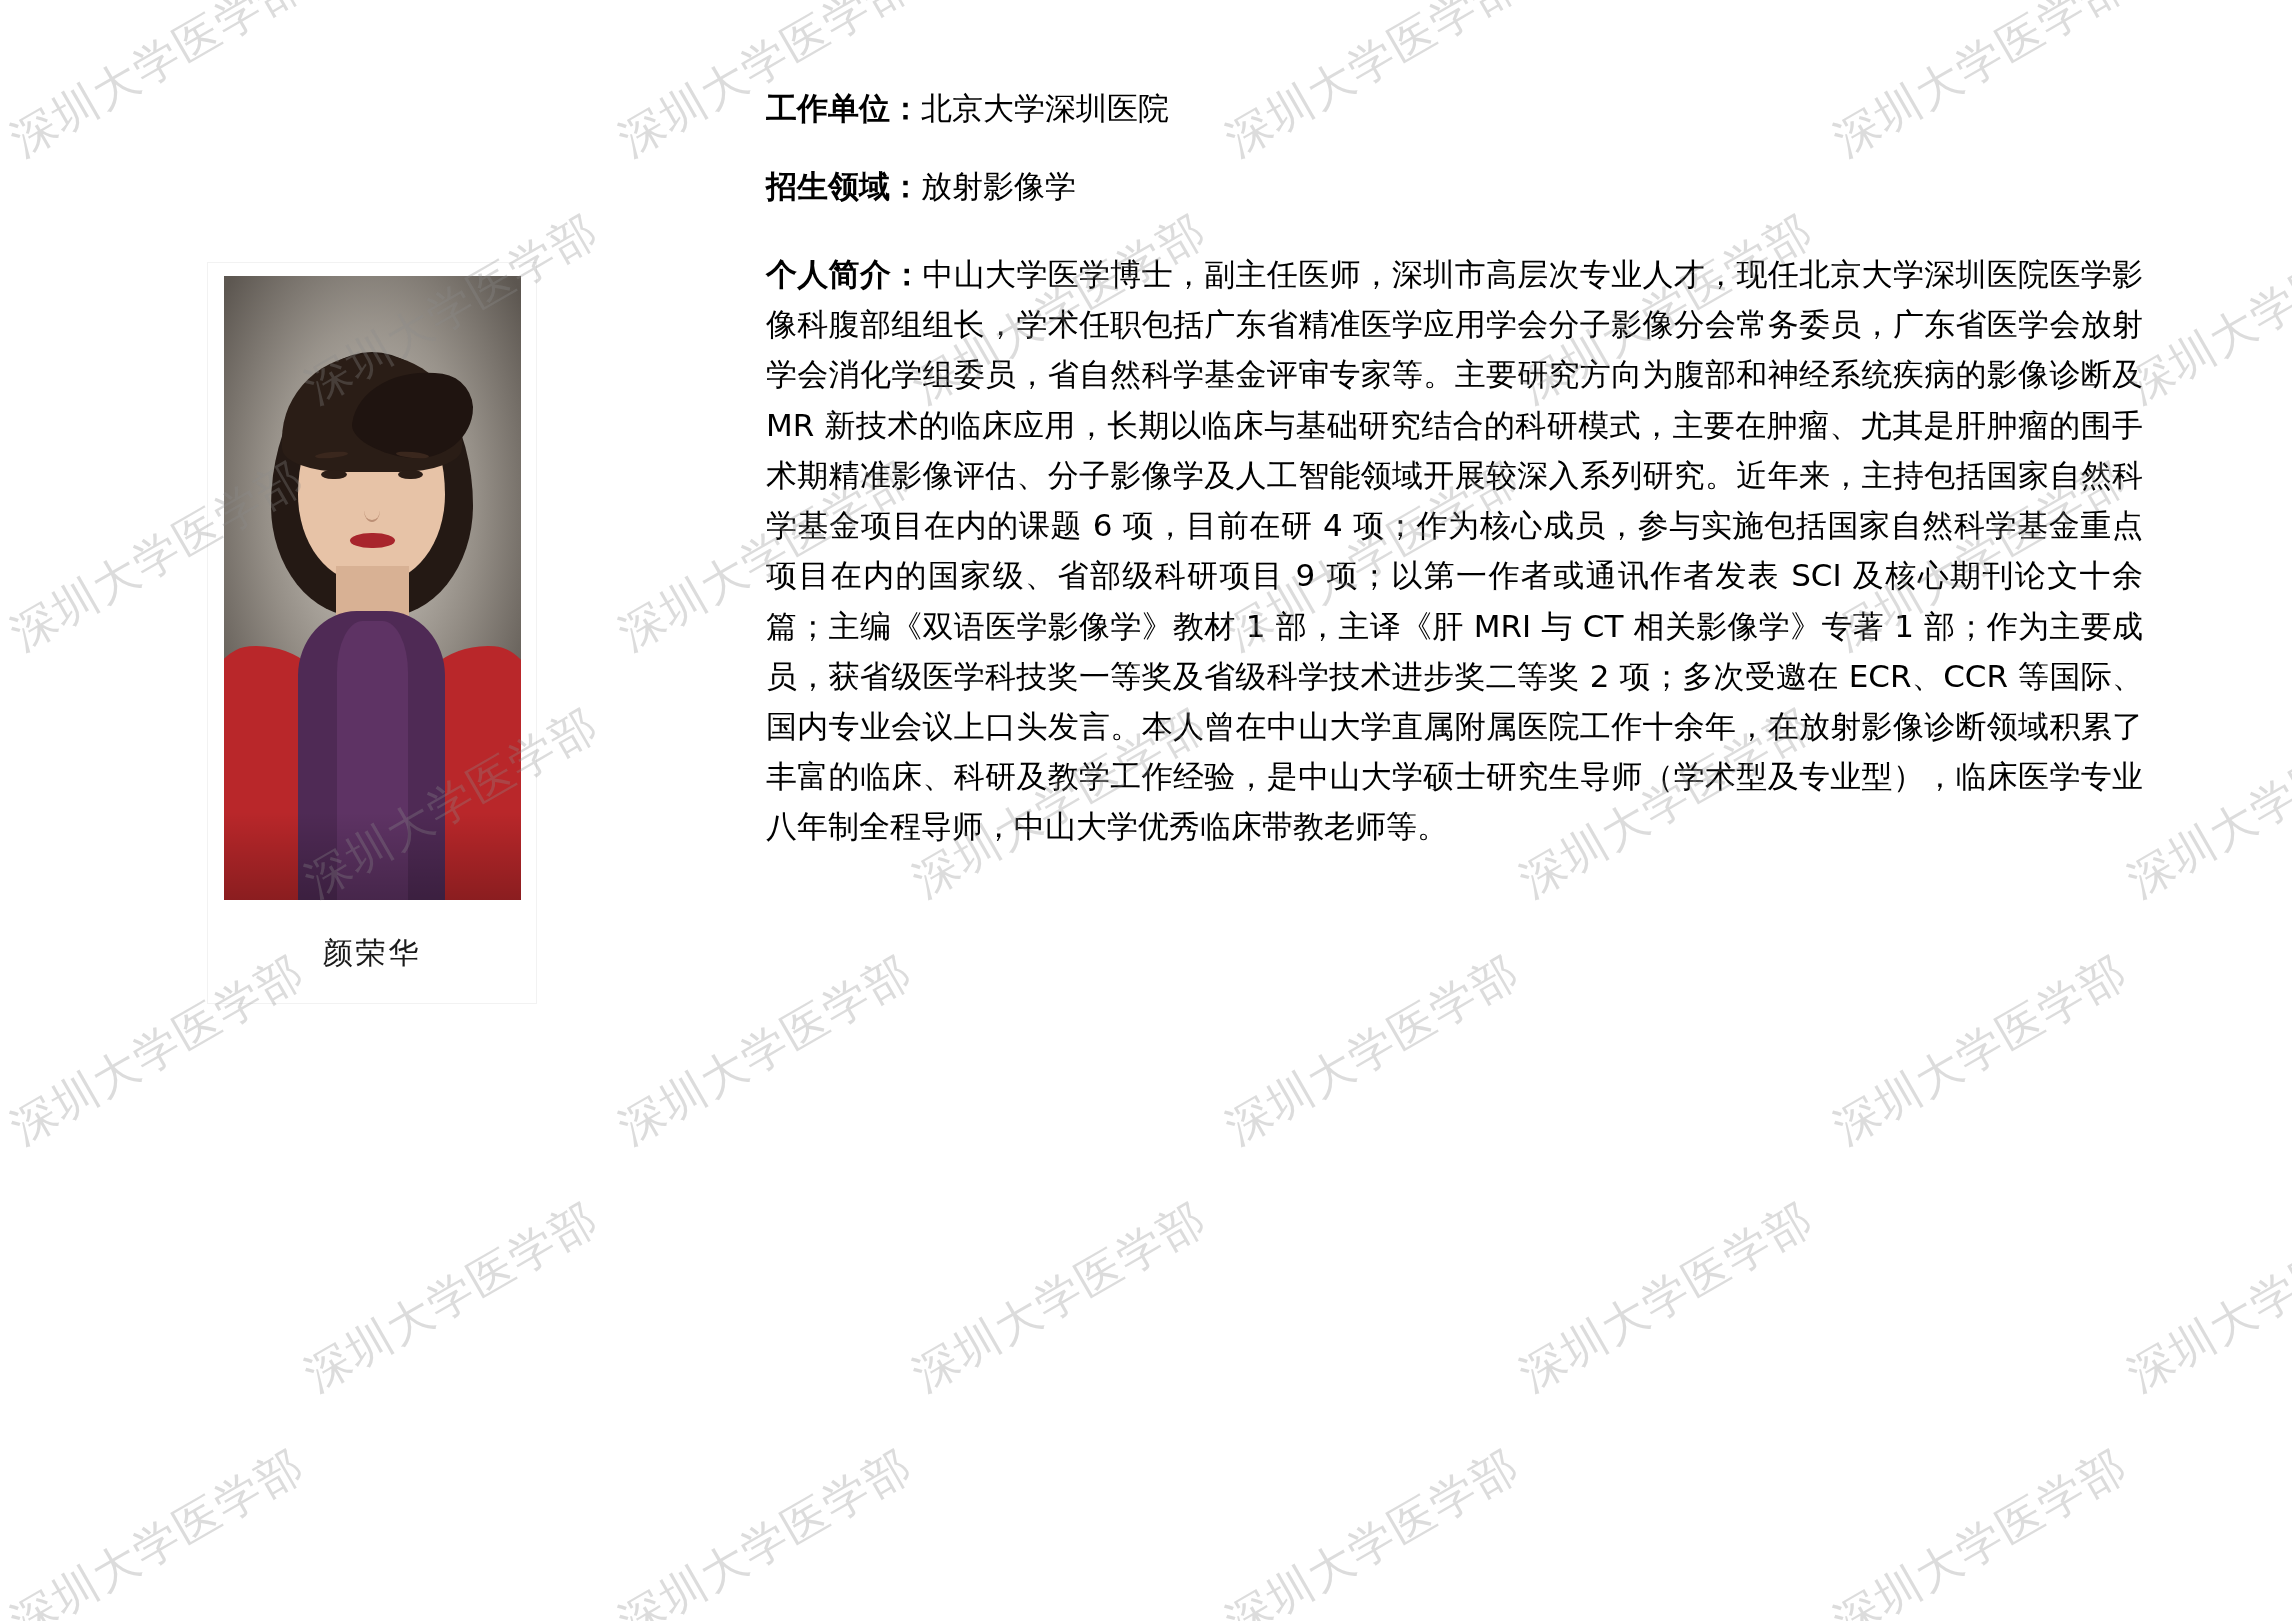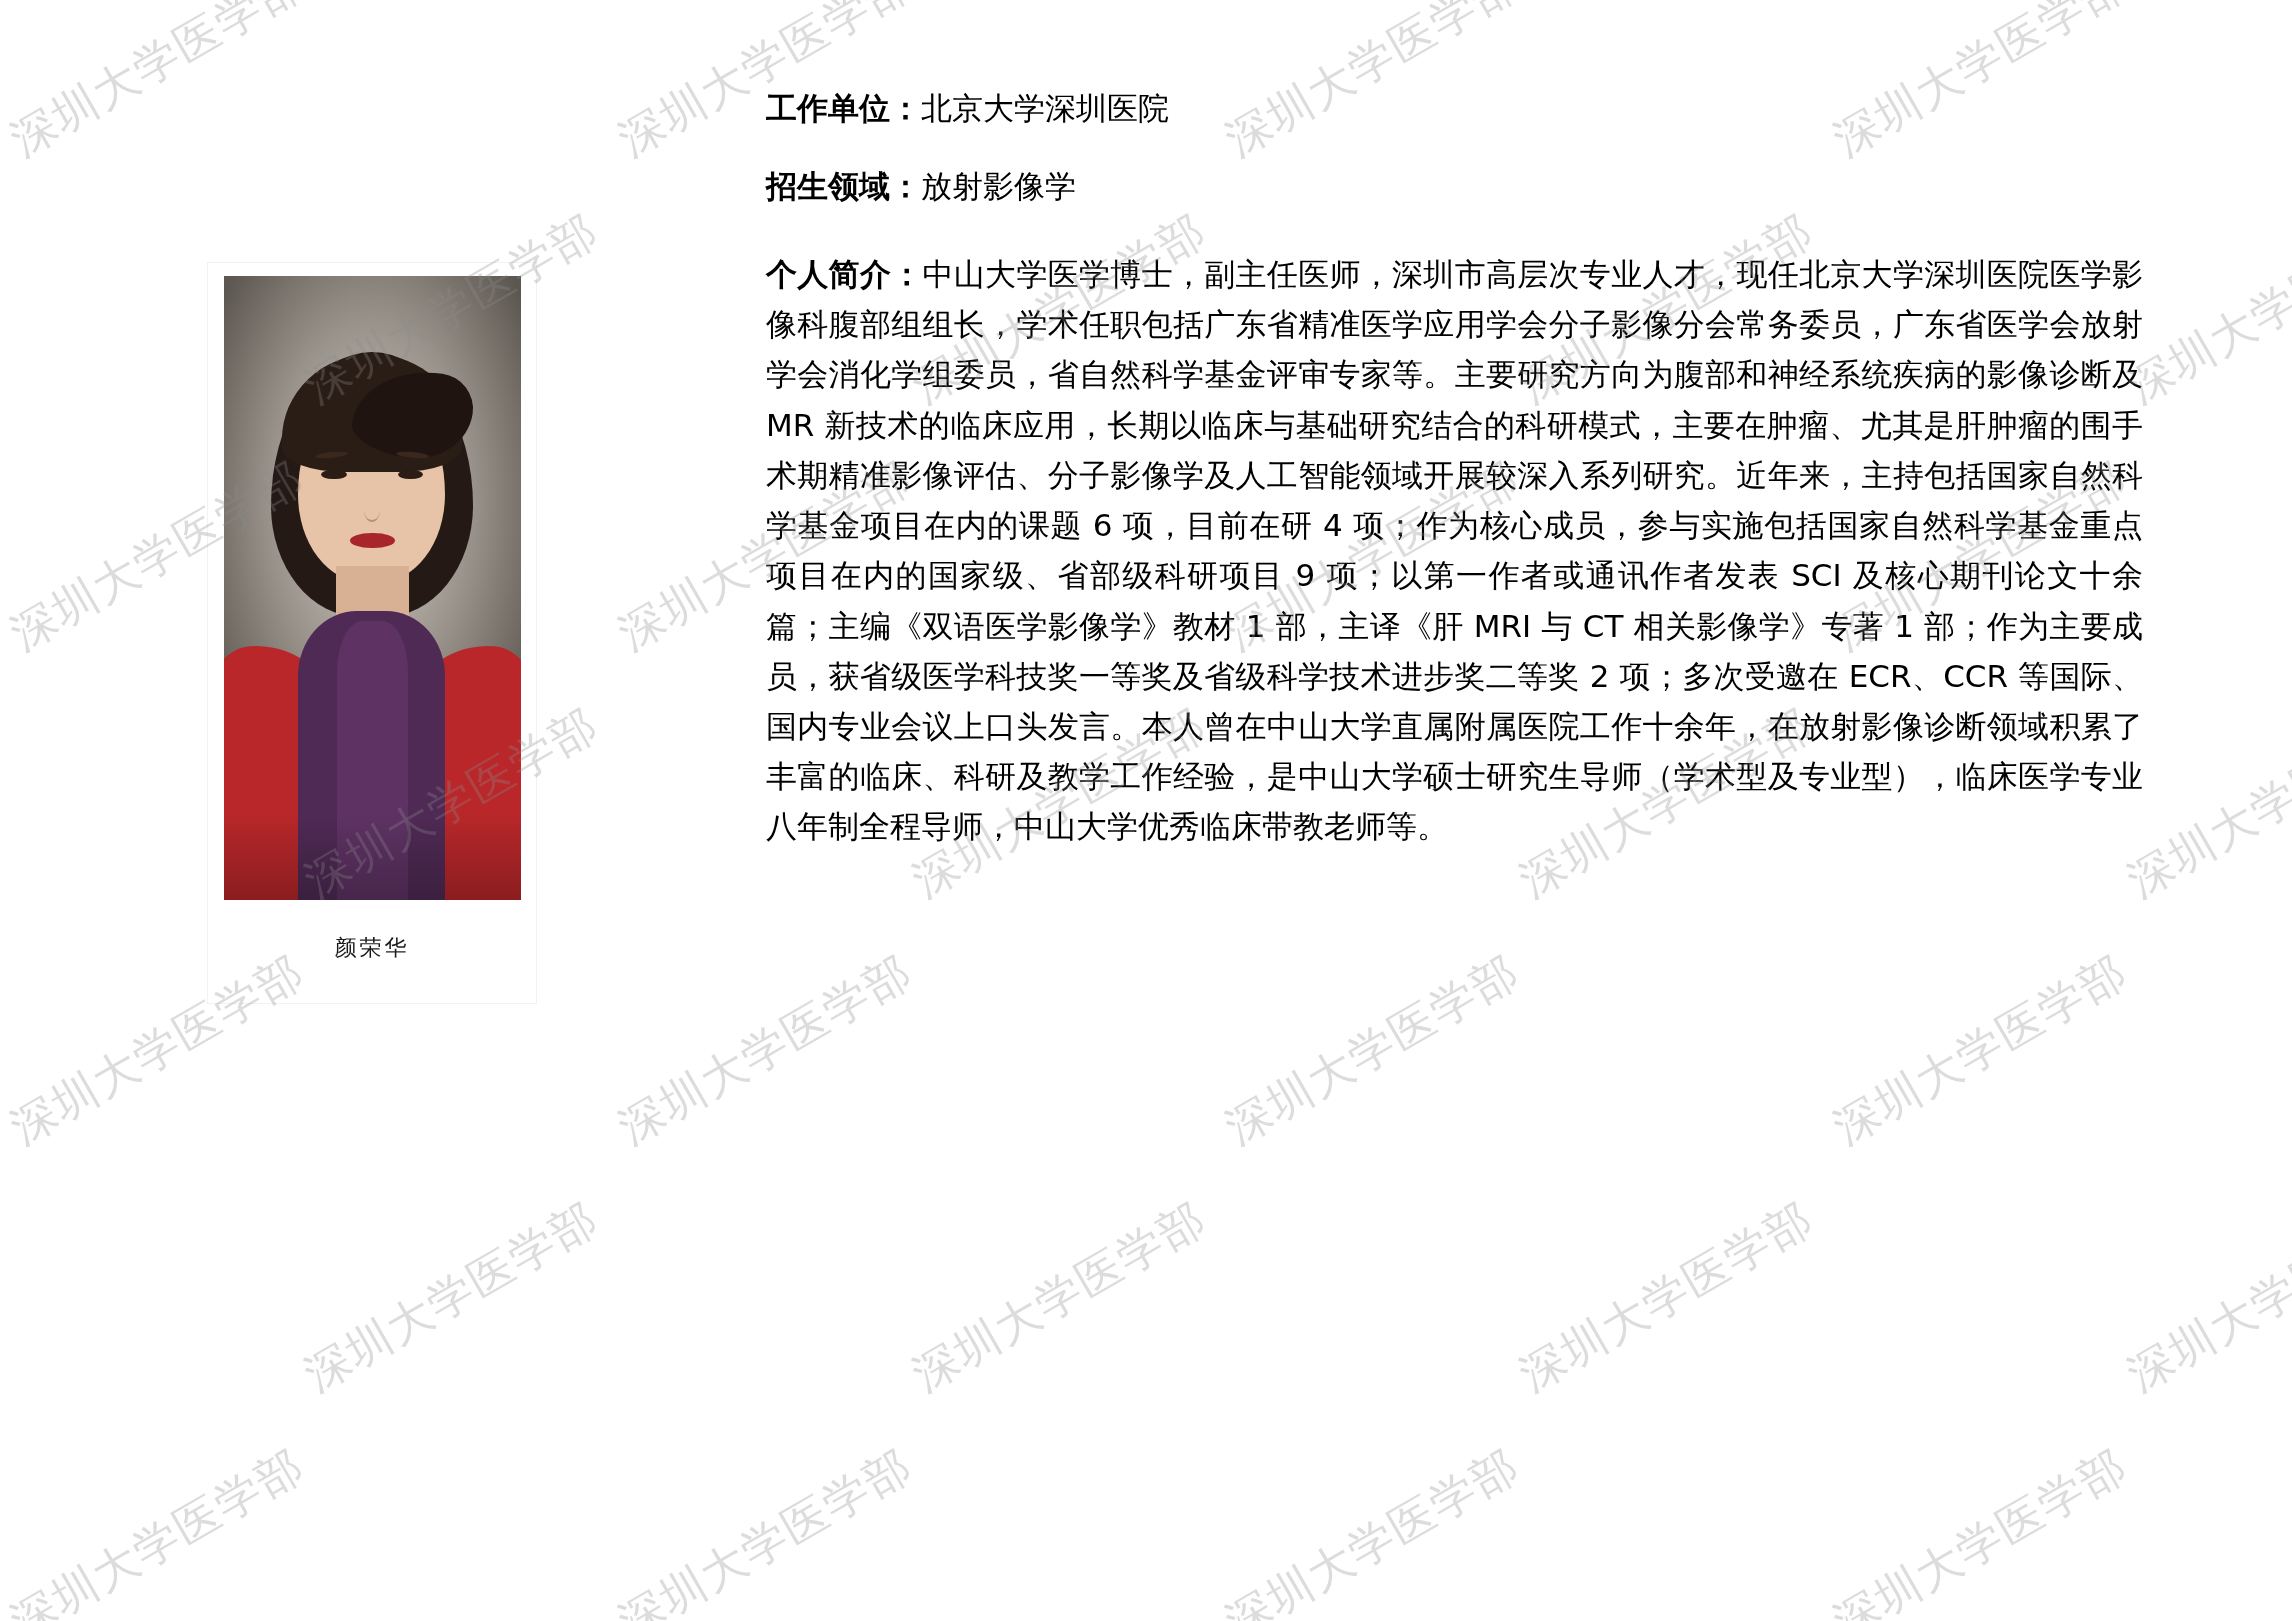--- a/index.html
+++ b/index.html
@@ -192,21 +192,21 @@
   #portrait .jacket-right { right: -15.7px; border-radius: 60% 40% 0 0 / 24% 28% 0 0; transform: rotate(4deg); }
   #portrait .shoulder-shadow {
     position: absolute;
     left: 0; right: 0; bottom: 0;
     height: 88px;
     background: linear-gradient(to bottom, rgba(0,0,0,0) 0%, rgba(0,0,0,0.25) 100%);
   }
 
   #portrait-name {
     margin-top: 33px;
-    font-size: 22px;
+    font-size: 30px;
     color: #1a1a1a;
     font-family: "DejaVu Sans", "Liberation Sans", sans-serif;
     letter-spacing: 2.9px;
   }
 
   
   #info-column {
     position: absolute;
     left: 766px;
     top: 93px;

